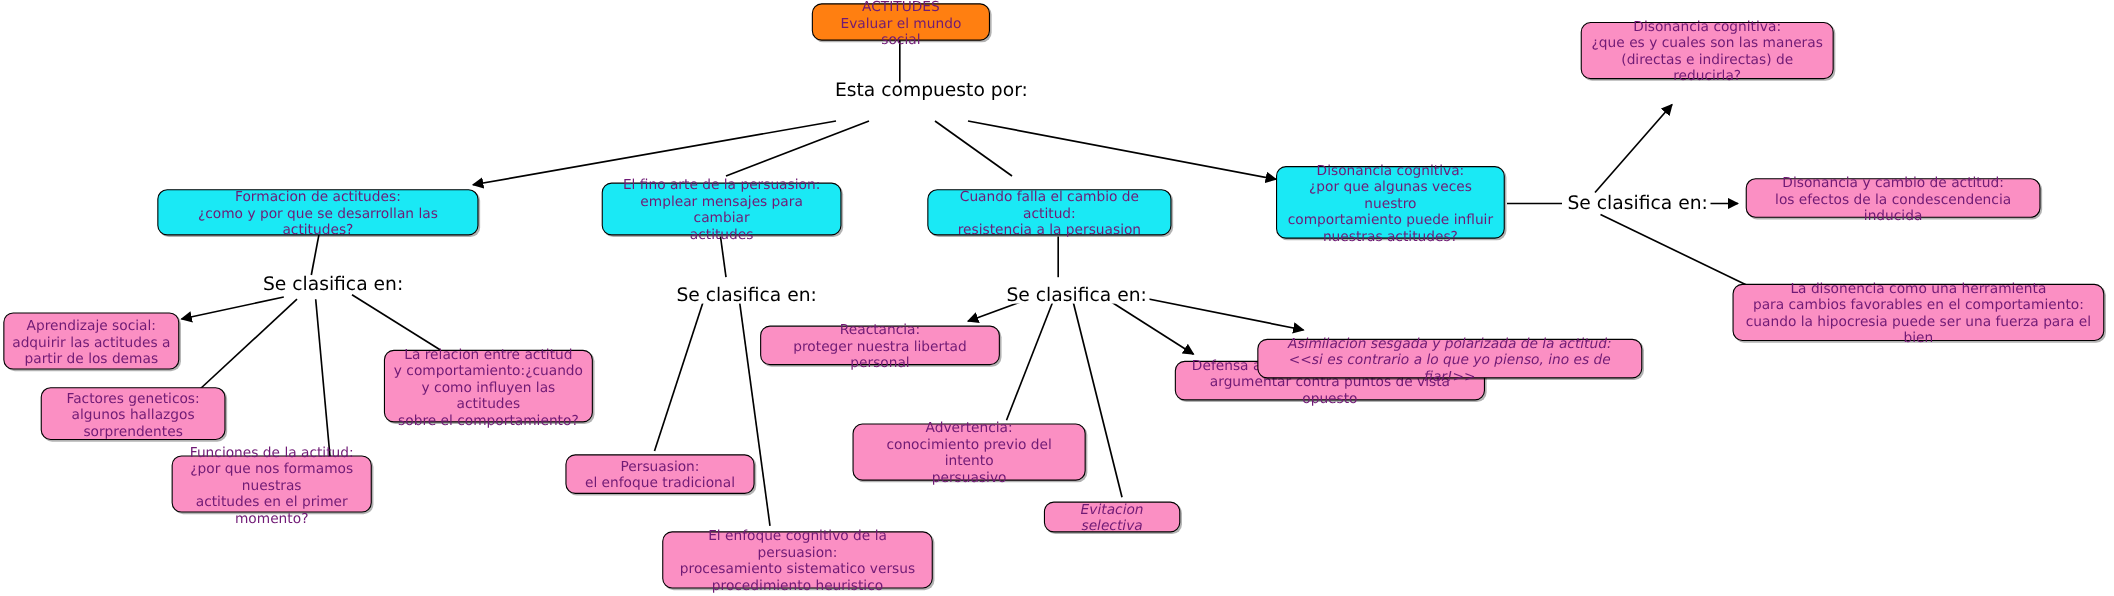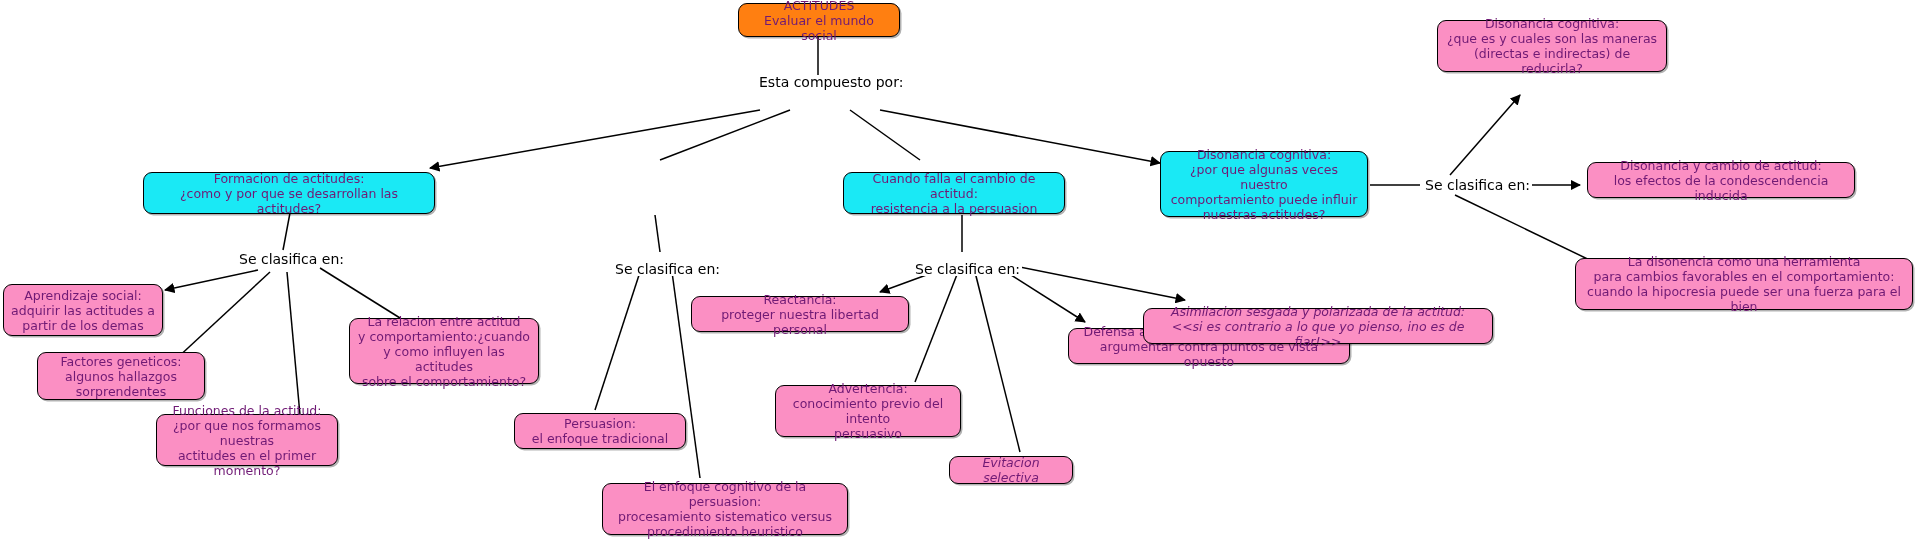--- a/index.html
+++ b/index.html
@@ -60,21 +60,21 @@
     display: flex;
     width: 100%;
     justify-content: space-between;
     align-items: center;
   }
   .name-tag .tag-inner span {
     white-space: nowrap;
   }
   .rel-label {
     position: absolute;
-    font-size: 14px;
+    font-size: 17px;
     line-height: 14px;
     color: #000000;
     background: #ffffff;
     white-space: nowrap;
     padding: 0 2px;
   }
 </style>
 </head>
 <body>
 
@@ -130,20 +130,23 @@
 
   <div class="rel-label" style="left:613px; top:262px;">Se clasifica en:</div>
 
   <div class="rel-label" style="left:913px; top:262px;">Se clasifica en:</div>
 
   <div class="rel-label" style="left:1423px; top:178px;">Se clasifica en:</div>
 
   <div class="node cat" style="left:143px; top:172px; width:292px; height:42px;">Formacion de actitudes:
 ¿como y por que se desarrollan las actitudes?</div>
 
+  <div class="node cat" style="left:547px; top:166px; width:218px; height:48px;">El fino arte de la persuasion:
+emplear mensajes para cambiar
+actitudes</div>
 
   <div class="node cat" style="left:843px; top:172px; width:222px; height:42px;">Cuando falla el cambio de actitud:
 resistencia a la persuasion</div>
 
   <div class="node cat" style="left:1160px; top:151px; width:208px; height:66px;">Disonancia cognitiva:
 ¿por que algunas veces nuestro
 comportamiento puede influir
 nuestras actitudes?</div>
 
   <div class="node leaf" style="left:1437px; top:20px; width:230px; height:52px;">Disonancia cognitiva:
@@ -176,21 +179,21 @@
   <div class="node leaf" style="left:514px; top:413px; width:172px; height:36px;">Persuasion:
 el enfoque tradicional</div>
 
   <div class="node leaf" style="left:602px; top:483px; width:246px; height:52px;">El enfoque cognitivo de la persuasion:
 procesamiento sistematico versus
 procedimiento heuristico</div>
 
   <div class="node leaf" style="left:691px; top:296px; width:218px; height:36px;">Reactancia:
 proteger nuestra libertad personal</div>
 
-  <div class="node leaf" style="left:775px; top:385px; width:186px; height:52px;">Advertencia:
+  <div class="node leaf" style="left:775px; top:385px; width:212px; height:52px;">Advertencia:
 conocimiento previo del intento
 persuasivo</div>
 
   <div class="node leaf" style="left:949px; top:456px; width:124px; height:28px;font-style:italic;">Evitacion selectiva</div>
 
   <div class="node leaf" style="left:1068px; top:328px; width:282px; height:36px;">Defensa activa de nuestras actividades:
 argumentar contra puntos de vista opuesto</div>
 
   <div class="node leaf" style="left:1143px; top:308px; width:350px; height:36px;font-style:italic;">Asimilacion sesgada y polarizada de la actitud:
 &lt;&lt;si es contrario a lo que yo pienso, ino es de fiar!&gt;&gt;</div>

